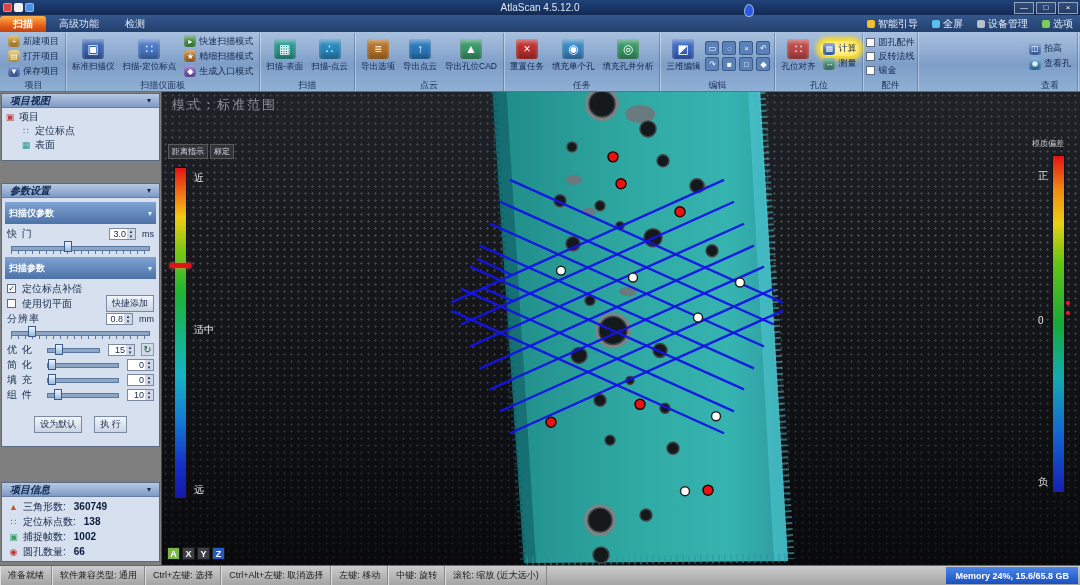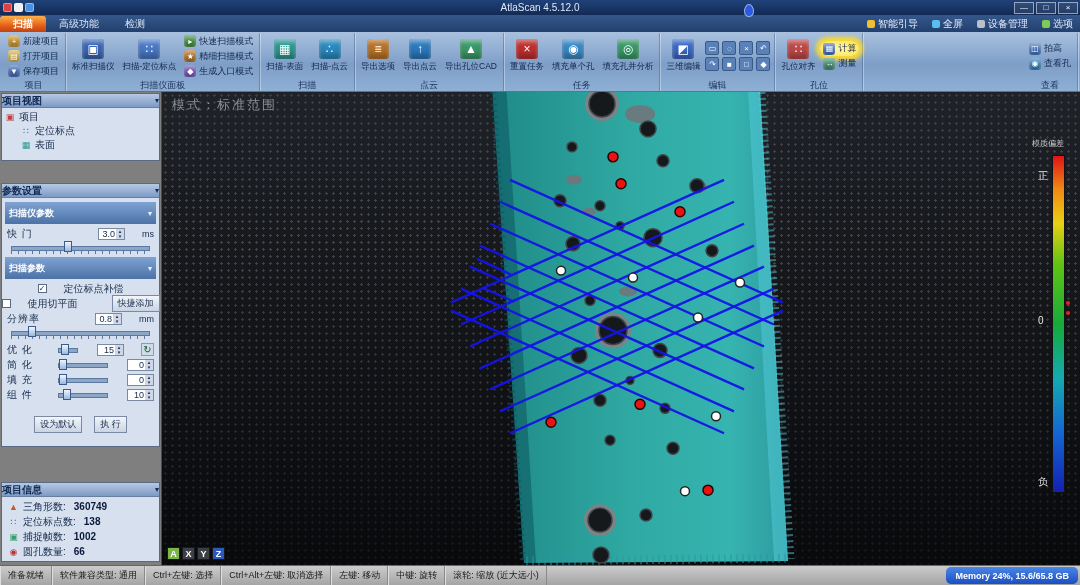--- a/index.html
+++ b/index.html
@@ -56,33 +56,33 @@
 
   
   .main { flex:1; display:flex; min-height:0; }
 
   
   .sidebar { width:162px; flex:none; background:#7f7f7f; display:flex; flex-direction:column;
     padding:1px 1px 3px 1px; border-right:1px solid #4a4a4a; color:#15294a; }
   .panel { background:#d6e0ee; border:1px solid #5a6a84; }
   .panel + .panel { margin-top:22px; }
   .panel.info { margin-top:auto; }
-  .phead { height:14px; display:flex; align-items:center; gap:3px; padding:0 0;
+  .phead { height:14px; display:flex; align-items:center; gap:3px; padding:0 8px;
     background:linear-gradient(#b6c9e4,#7e9ac4); font-size:10px; font-weight:bold; color:#102a52;
-    border-bottom:1px solid #6a7e9e; }
+    border-bottom:1px solid #6a7e9e;font-style:italic; }
   .parrow { margin-left:auto; font-size:8px; }
   .pbody { padding:2px 3px; font-size:10px; }
   .tree { min-height:52px; }
   .titem { display:flex; align-items:center; gap:4px; height:14px; }
   .titem.child { padding-left:16px; }
   .tico { font-size:9px; width:10px; text-align:center; }
   .subhead { height:22px; display:flex; align-items:center; padding:8px 4px; margin:2px 0;
     background:linear-gradient(#7fa3d2,#4c72a6); color:#fff; font-size:9px; font-weight:bold; }
   .subhead .parrow { color:#e8f0fa; }
-  .prow { display:flex; align-items:center; gap:17px; height:15px; padding:0 2px; white-space:nowrap;justify-content:center; }
+  .prow { display:flex; align-items:center; gap:6px; height:15px; padding:0 2px; white-space:nowrap; }
   .plabel { width:32px; letter-spacing:1px; flex:none; }
   .flexsp { flex:1; }
   .spin { display:flex; width:27px; height:12px; background:#fff; border:1px solid #7a8aa0; flex:none; }
   .spin .val { flex:1; font-size:9px; text-align:right; padding-right:1px; line-height:10px; }
   .arrows { width:8px; display:flex; flex-direction:column; background:#cfd8e8; font-size:5px;
     line-height:5px; align-items:center; justify-content:center; }
   .unit { font-size:9px; }
   .wide-slider { position:relative; height:13px; margin:0 6px 3px 6px; }
   .wide-slider::before { content:""; position:absolute; left:0; right:0; top:5px; height:3px;
     background:#8ea6c6; border:1px solid #5a78a0; }
@@ -133,21 +133,21 @@
   .axbtn { width:13px; height:13px; color:#fff; font-size:9px; font-weight:bold; display:flex;
     align-items:center; justify-content:center; border:1px solid #1a1a1a; }
 
   
   .statusbar { height:20px; flex:none; background:linear-gradient(#cccccc,#a4a4a4); display:flex;
     align-items:stretch; font-size:9px; color:#1a1a1a; overflow:hidden; border-top:1px solid #666; }
   .sseg { display:flex; align-items:center; padding:8px 7px; border-right:1px solid #8a8a8a;
     border-left:1px solid #dedede; white-space:nowrap; }
   .sseg.fps { background:#3a3f35; color:#f5d51a; border-color:#222; }
   .sspacer { flex:1; }
-  .smem { display:flex; align-items:center; padding:0 9px; margin:1px 2px; border-radius:5px;
+  .smem { display:flex; align-items:center; padding:0 9px; margin:1px 2px; border-radius:0;
     background:linear-gradient(#4a86e8,#1a4fc0); color:#fff; font-weight:bold; white-space:nowrap; }
 </style>
 </head>
 <body>
 
 <div class="app">
 
   <div class="titlebar">
     <div class="qat">
       <span class="qic" style="background:#e04040"></span>
@@ -312,20 +312,39 @@
               <div class="ric small" style="background: rgb(74, 122, 200);">▦</div>
               <div class="rlbl">计算</div>
             </div>
             <div class="rbtn-small">
               <div class="ric small" style="background: rgb(74, 154, 122);">↔</div>
               <div class="rlbl">测量</div>
             </div>
           </div>
         </div>
         <div class="rgroup-label">孔位</div>
+      </div>
+      <div class="rgroup">
+        <div class="rgroup-body">
+          <div class="rstack">
+            <div class="rcheck">
+              <div class="rcbx"></div>
+              <div class="rlbl">圆孔配件</div>
+            </div>
+            <div class="rcheck">
+              <div class="rcbx"></div>
+              <div class="rlbl">反转法线</div>
+            </div>
+            <div class="rcheck">
+              <div class="rcbx"></div>
+              <div class="rlbl">镶金</div>
+            </div>
+          </div>
+        </div>
+        <div class="rgroup-label">配件</div>
       </div>
       <div class="rgroup spacer"></div>
       <div class="rgroup">
         <div class="rgroup-body">
           <div class="rstack">
             <div class="rbtn-small">
               <div class="ric small" style="background: rgb(74, 122, 200);">◫</div>
               <div class="rlbl">拍高</div>
             </div>
             <div class="rbtn-small">
@@ -585,20 +604,33 @@
           <circle cx="546" cy="399" r="5" fill="#e81414" stroke="#2a0000" stroke-width="1.5"></circle>
           <circle cx="399" cy="179" r="4.5" fill="#ffffff" stroke="#222222" stroke-width="1.5"></circle>
           <circle cx="471" cy="186" r="4.5" fill="#ffffff" stroke="#222222" stroke-width="1.5"></circle>
           <circle cx="536" cy="226" r="4.5" fill="#ffffff" stroke="#222222" stroke-width="1.5"></circle>
           <circle cx="578" cy="191" r="4.5" fill="#ffffff" stroke="#222222" stroke-width="1.5"></circle>
           <circle cx="554" cy="325" r="4.5" fill="#ffffff" stroke="#222222" stroke-width="1.5"></circle>
           <circle cx="523" cy="400" r="4.5" fill="#ffffff" stroke="#222222" stroke-width="1.5"></circle>
         </svg>
       <div class="mode">模式：标准范围</div>
 
+      <div class="gauge gauge-left">
+        <div class="gbtns">
+          <span class="gbtn">距离指示</span>
+          <span class="gbtn">标定</span>
+        </div>
+        <div class="gwrap">
+          <div class="gbar"></div>
+          <div class="gmark"></div>
+          <span class="glab near">近</span>
+          <span class="glab mid">适中</span>
+          <span class="glab far">远</span>
+        </div>
+      </div>
 
       <div class="gauge gauge-right">
         <div class="gtitle">模质偏差</div>
         <div class="gwrapr">
           <div class="gbar-r"></div>
           <span class="glab-r pos">正</span>
           <span class="glab-r zero">0</span>
           <span class="glab-r neg">负</span>
           <span class="gdot" style="top:146px"></span>
           <span class="gdot" style="top:156px"></span>

